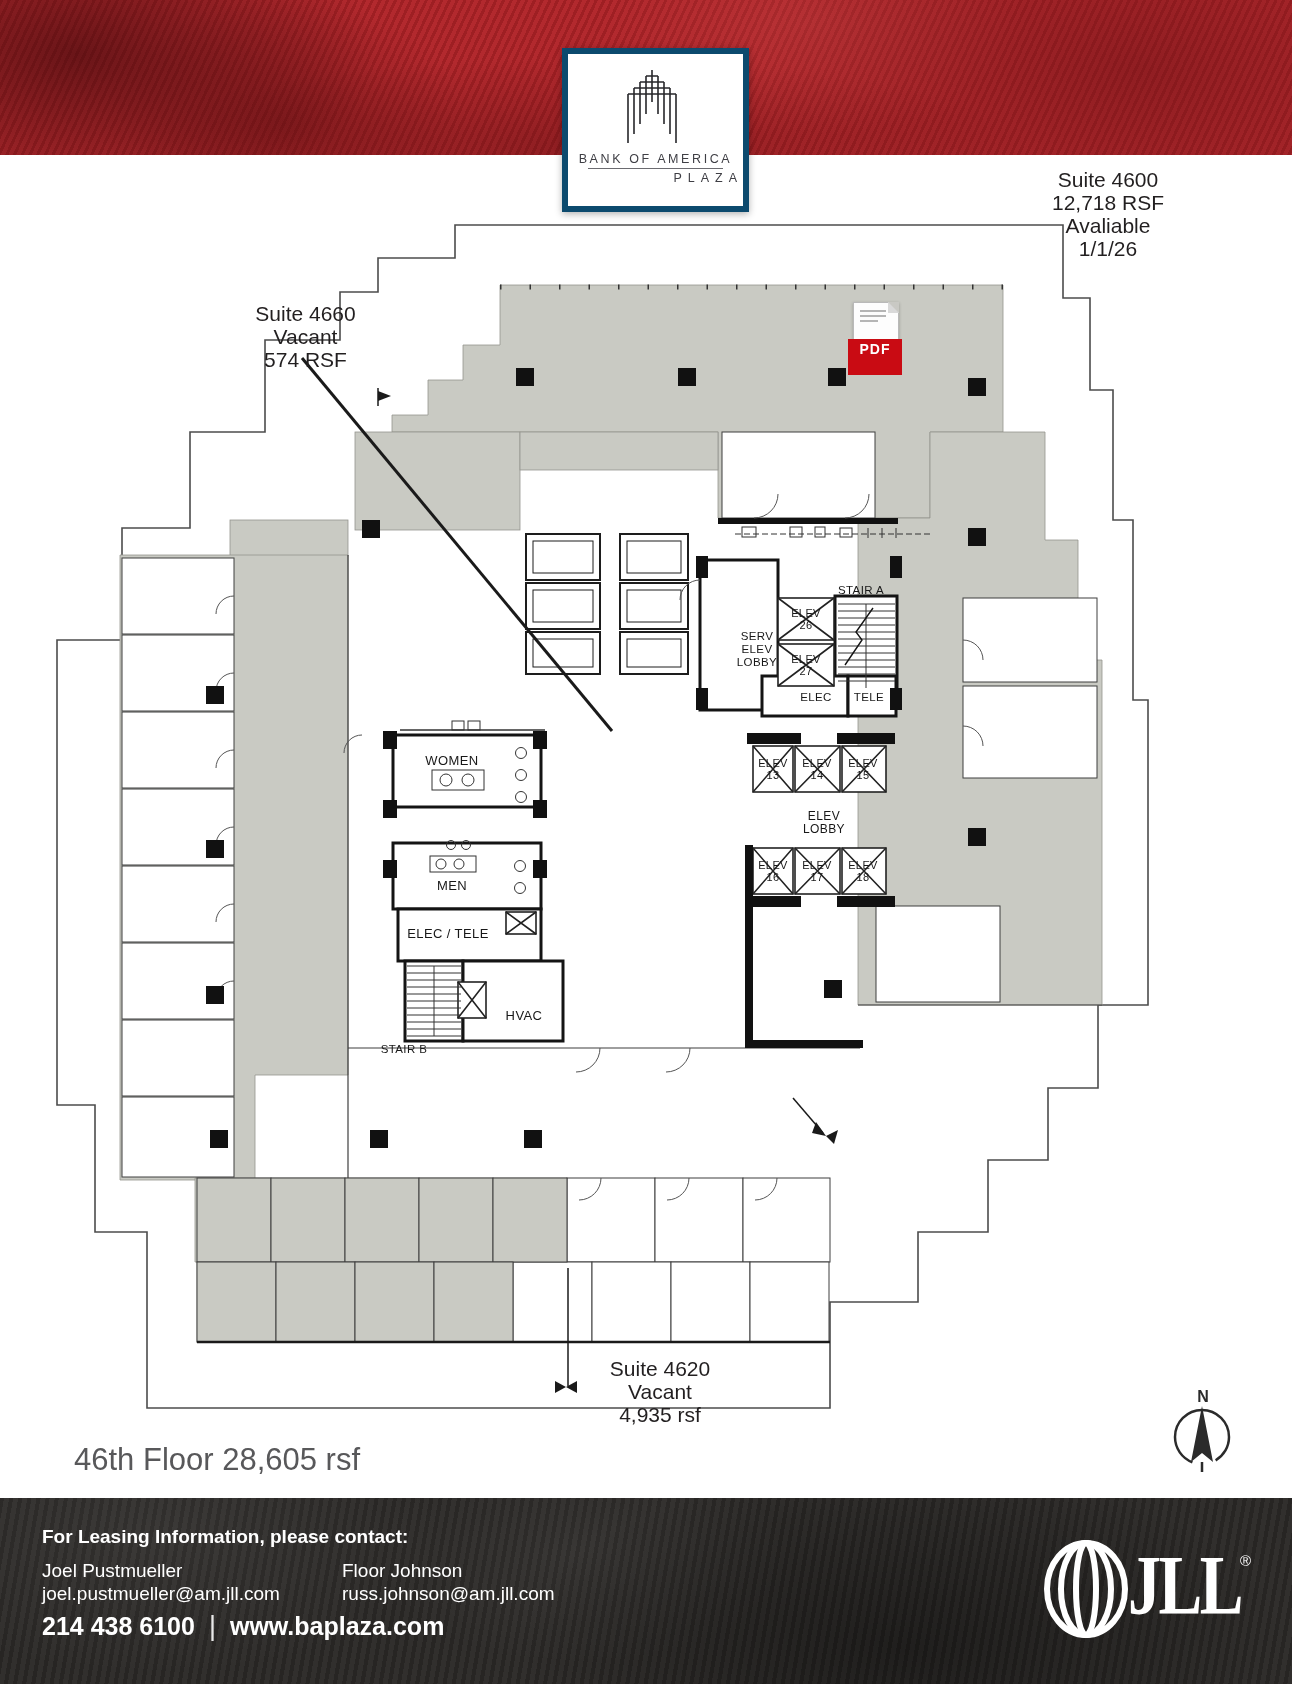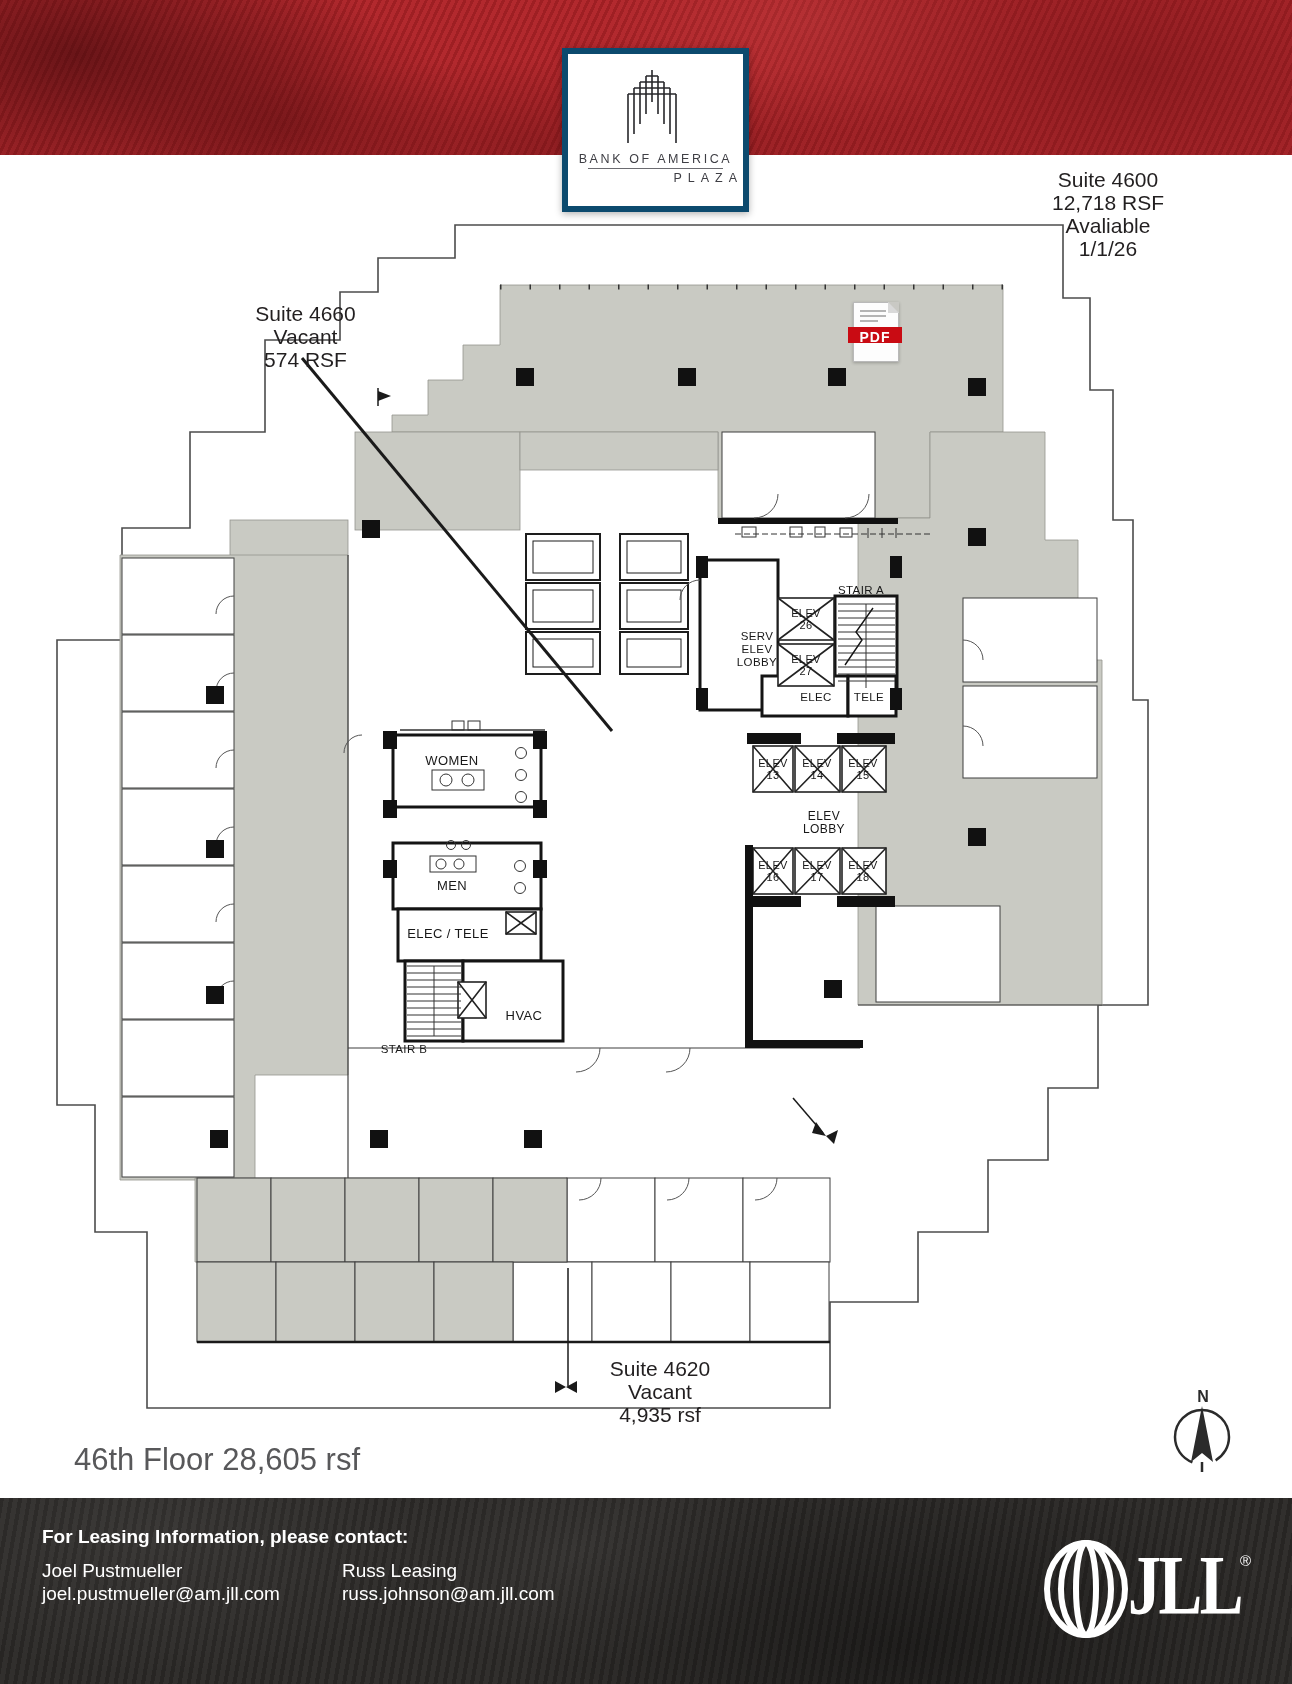--- a/index.html
+++ b/index.html
@@ -31,21 +31,21 @@
   
   .plan-label{position:absolute;transform:translate(-50%,-50%);white-space:pre-line;text-align:center;
     font-size:11.5px;line-height:1.12;letter-spacing:.4px;color:#181818;}
 
   
   #pdf-icon{position:absolute;left:853px;top:302px;width:44px;height:58px;background:#fdfdfd;
     border:1px solid #b9b9b9;box-shadow:0 1px 3px rgba(0,0,0,.25);}
   #pdf-icon .fold{position:absolute;right:-1px;top:-1px;width:0;height:0;
     border-left:11px solid #d9d9d9;border-top:11px solid #c9c9c4;}
   #pdf-icon .l{position:absolute;left:6px;width:26px;height:2px;background:#b5b5b5;}
-  #pdf-band{position:absolute;left:-6px;top:24px;width:54px;height:16px;background:#c90b13;
+  #pdf-band{position:absolute;left:-6px;top:36px;width:54px;height:36px;background:#c90b13;
     color:#fff;font-weight:bold;font-size:14px;text-align:center;line-height:21px;letter-spacing:1px;}
 
   
   #compass-n{position:absolute;left:1188px;top:1388px;width:30px;text-align:center;
     font-size:16px;font-weight:bold;color:#2b2b2b;}
 
   
   #footer{position:absolute;left:0;top:1498px;width:1292px;height:186px;background-color:#2c2a28;
     background-image:
       radial-gradient(ellipse 420px 200px at 12% 20%, rgba(255,255,255,.05), transparent 70%),
@@ -340,22 +340,27 @@
     </svg>
     <div class="logo-line1">BANK OF AMERICA</div>
     <div class="logo-rule"></div>
     <div class="logo-line2">PLAZA</div>
   </div>
 
   <div id="footer">
     <div class="head">For Leasing Information, please contact:</div>
     <div class="contact-name" style="left:42px">Joel Pustmueller</div>
     <div class="contact-email" style="left:42px">joel.pustmueller@am.jll.com</div>
-    <div class="contact-name" style="left:342px">Russ Leasing</div>
+    <div class="contact-name" style="left:342px">Floor Johnson</div>
     <div class="contact-email" style="left:342px">russ.johnson@am.jll.com</div>
+    <div id="phone-row">
+      <span>214 438 6100</span>
+      <span class="sep">|</span>
+      <span>www.baplaza.com</span>
+    </div>
   </div>
   <svg width="90" height="101" viewBox="0 0 90 101" style="left:1043px;top:1539px">
     <g fill="none" stroke="#ffffff" stroke-width="6">
       <ellipse cx="43" cy="50" rx="39" ry="46"></ellipse>
       <ellipse cx="43" cy="50" rx="25" ry="46"></ellipse>
       <ellipse cx="43" cy="50" rx="10" ry="46"></ellipse>
     </g>
   </svg>
   <div id="jll-text">JLL</div>
   <div id="jll-reg">®</div>

